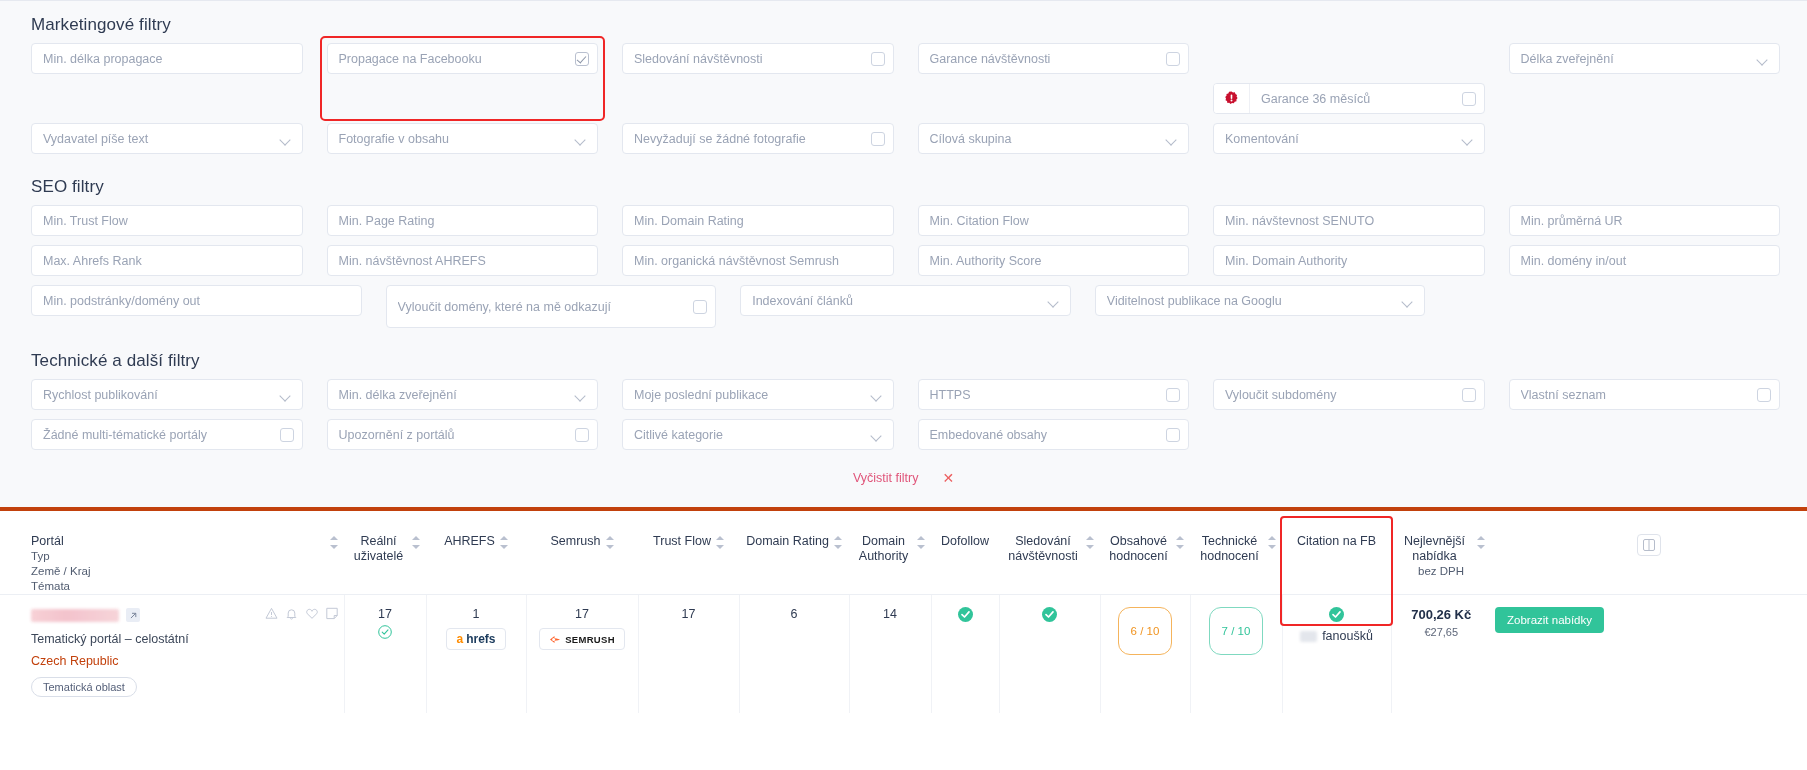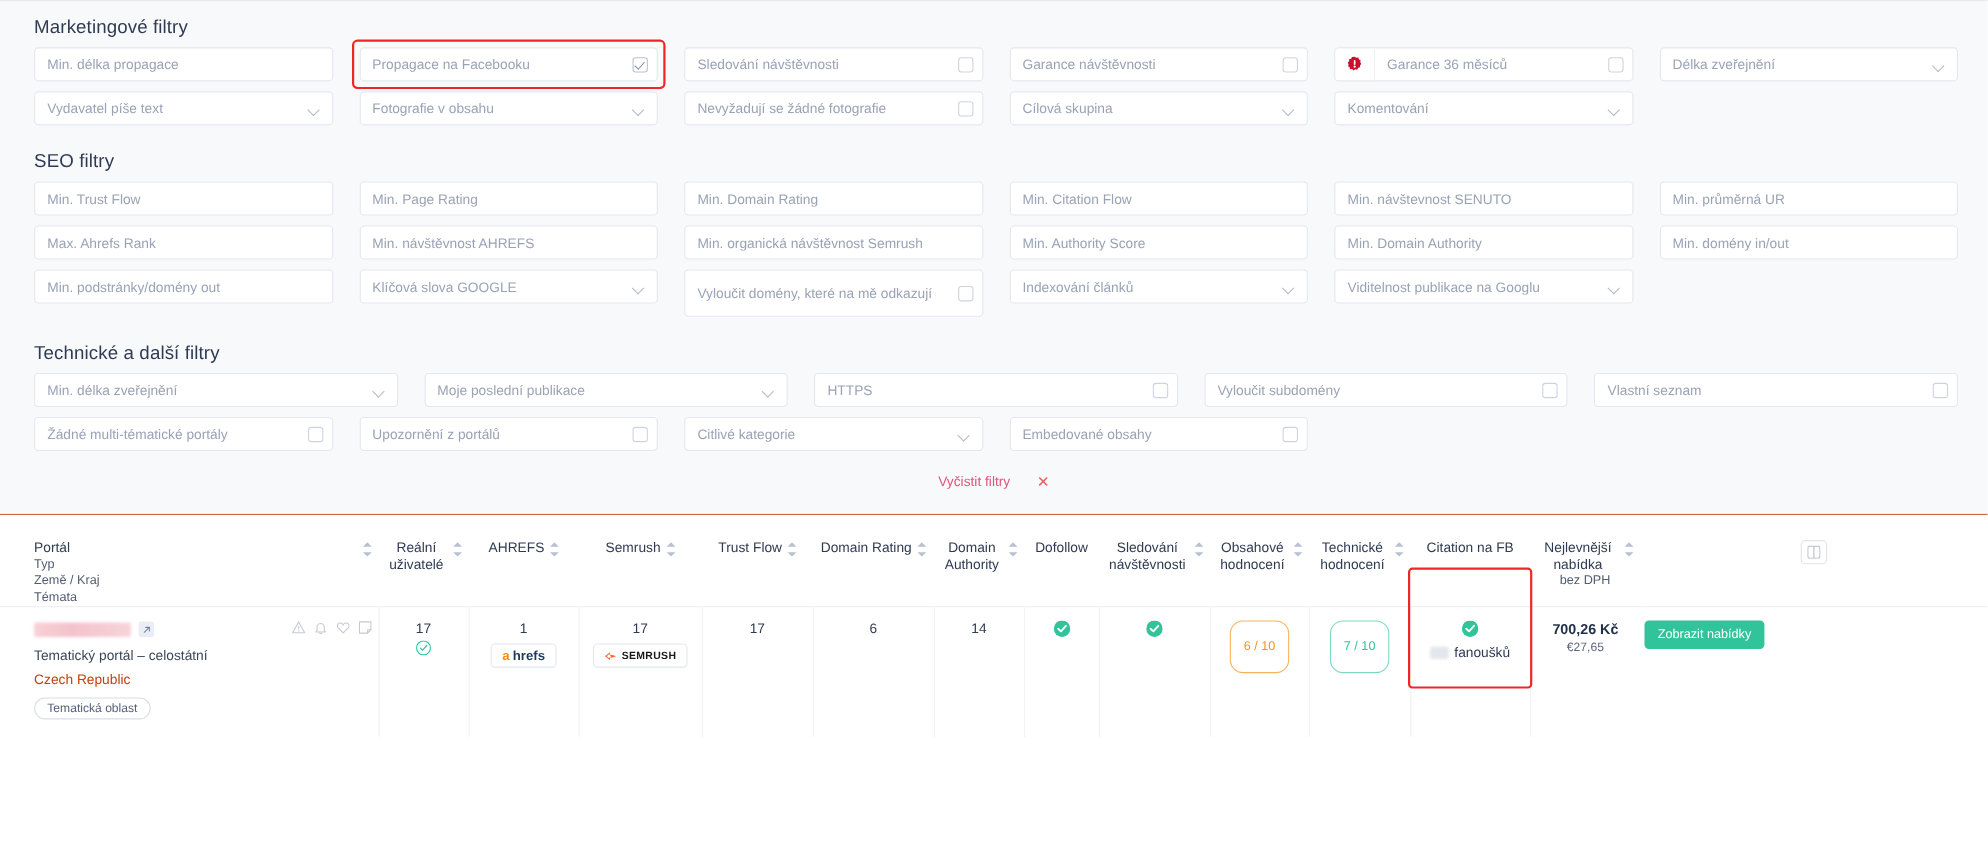--- a/index.html
+++ b/index.html
@@ -108,20 +108,21 @@
   }
 
   
   .field-with-icon{
     display:flex; align-items:stretch;
     border:1px solid #e3e7ef;
     border-radius:4px;
     background:#fff;
     height:31px;
     overflow:hidden;
+    margin-top:40px;
   }
   .icon-slot{
     width:36px;
     display:flex;align-items:center;justify-content:center;
     background:#fff;
     border-right:1px solid #eef0f5;
     flex:0 0 auto;
   }
   .field-with-icon .field{
     border:none;
@@ -168,21 +169,21 @@
     cursor:pointer;
   }
   .clear-x{
     color:#ec5f5f;
     font-size:14px;
     line-height:1;
   }
 
   
   .results{
-    border-top:1px solid #c2410c;
+    border-top:4px solid #c2410c;
     background:#fff;
     padding-top:1px;
   }
   table{
     width:1807px;
     border-collapse:collapse;
     table-layout:fixed;
   }
   thead th{
     vertical-align:top;
@@ -484,26 +485,20 @@
         </div>
       </div>
     </div>
   <div class="row" id="seo-r3">
       <div class="cell">
         <div class="field">
           <span class="ftxt">Min. podstránky/domény out</span>
         </div>
       </div>
       <div class="cell">
-        <div class="field">
-          <span class="ftxt">Klíčová slova GOOGLE</span>
-          <span class="caret"></span>
-        </div>
-      </div>
-      <div class="cell">
         <div class="field tall has-chk">
           <span class="ftxt">Vyloučit domény, které na mě odkazují</span>
           <span class="chk"></span>
         </div>
       </div>
       <div class="cell">
         <div class="field">
           <span class="ftxt">Indexování článků</span>
           <span class="caret"></span>
         </div>
@@ -512,20 +507,26 @@
         <div class="field">
           <span class="ftxt">Viditelnost publikace na Googlu</span>
           <span class="caret"></span>
         </div>
       </div>
       <div class="cell spacer"></div>
     </div>
 
   <div class="section-title">Technické a další filtry</div>
   <div class="row" id="tech-r1">
+      <div class="cell">
+        <div class="field">
+          <span class="ftxt">Rychlost publikování</span>
+          <span class="caret"></span>
+        </div>
+      </div>
       <div class="cell">
         <div class="field">
           <span class="ftxt">Min. délka zveřejnění</span>
           <span class="caret"></span>
         </div>
       </div>
       <div class="cell">
         <div class="field">
           <span class="ftxt">Moje poslední publikace</span>
           <span class="caret"></span>

